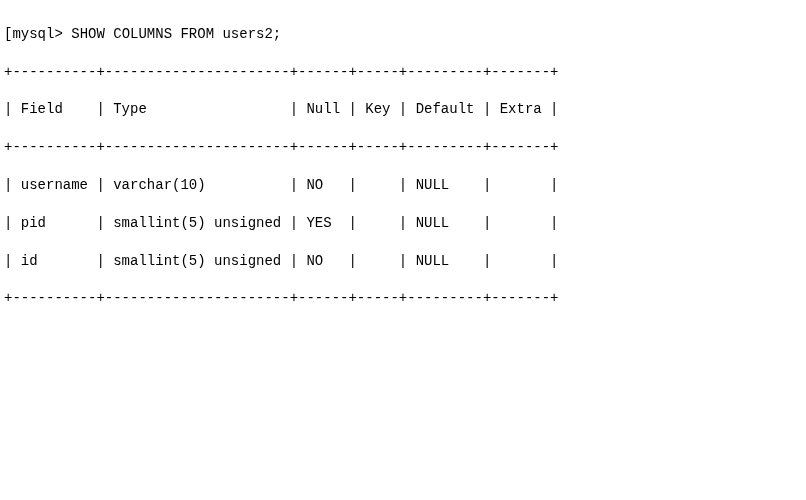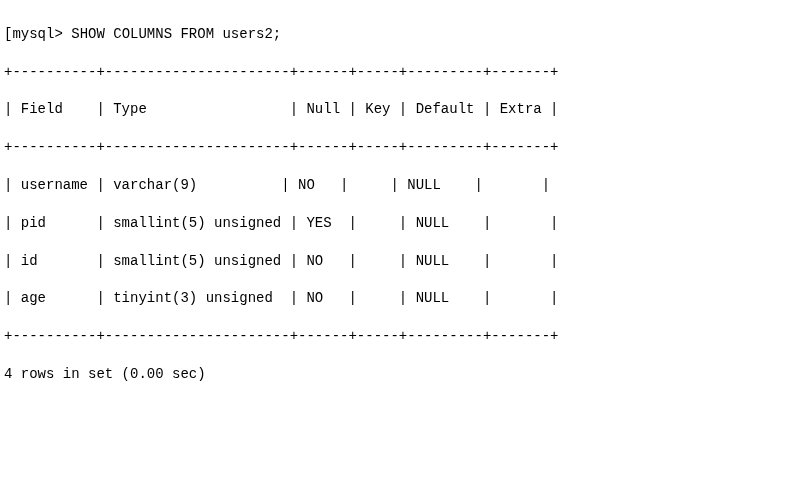--- a/index.html
+++ b/index.html
@@ -16,26 +16,24 @@
       display: block;
     }
     .line { display: block; }
   </style>
 </head>
 <body>
 <div class="term"><span class="line"><span>[</span><span>mysql&gt;</span> <span>SHOW COLUMNS FROM users2;</span></span>
 <span class="line">+----------+----------------------+------+-----+---------+-------+</span>
 <span class="line">| Field    | Type                 | Null | Key | Default | Extra |</span>
 <span class="line">+----------+----------------------+------+-----+---------+-------+</span>
-<span class="line">| username | varchar(9)          | NO   |     | NULL    |       |</span>
+<span class="line">| username | varchar(10)          | NO   |     | NULL    |       |</span>
 <span class="line">| pid      | smallint(5) unsigned | YES  |     | NULL    |       |</span>
 <span class="line">| id       | smallint(5) unsigned | NO   |     | NULL    |       |</span>
-<span class="line">| age      | tinyint(3) unsigned  | NO   |     | NULL    |       |</span>
 <span class="line">+----------+----------------------+------+-----+---------+-------+</span>
-<span class="line">4 rows in set (0.00 sec)</span>
 <span class="line"> </span>
 
 
 
 
 
 
 
 
 

